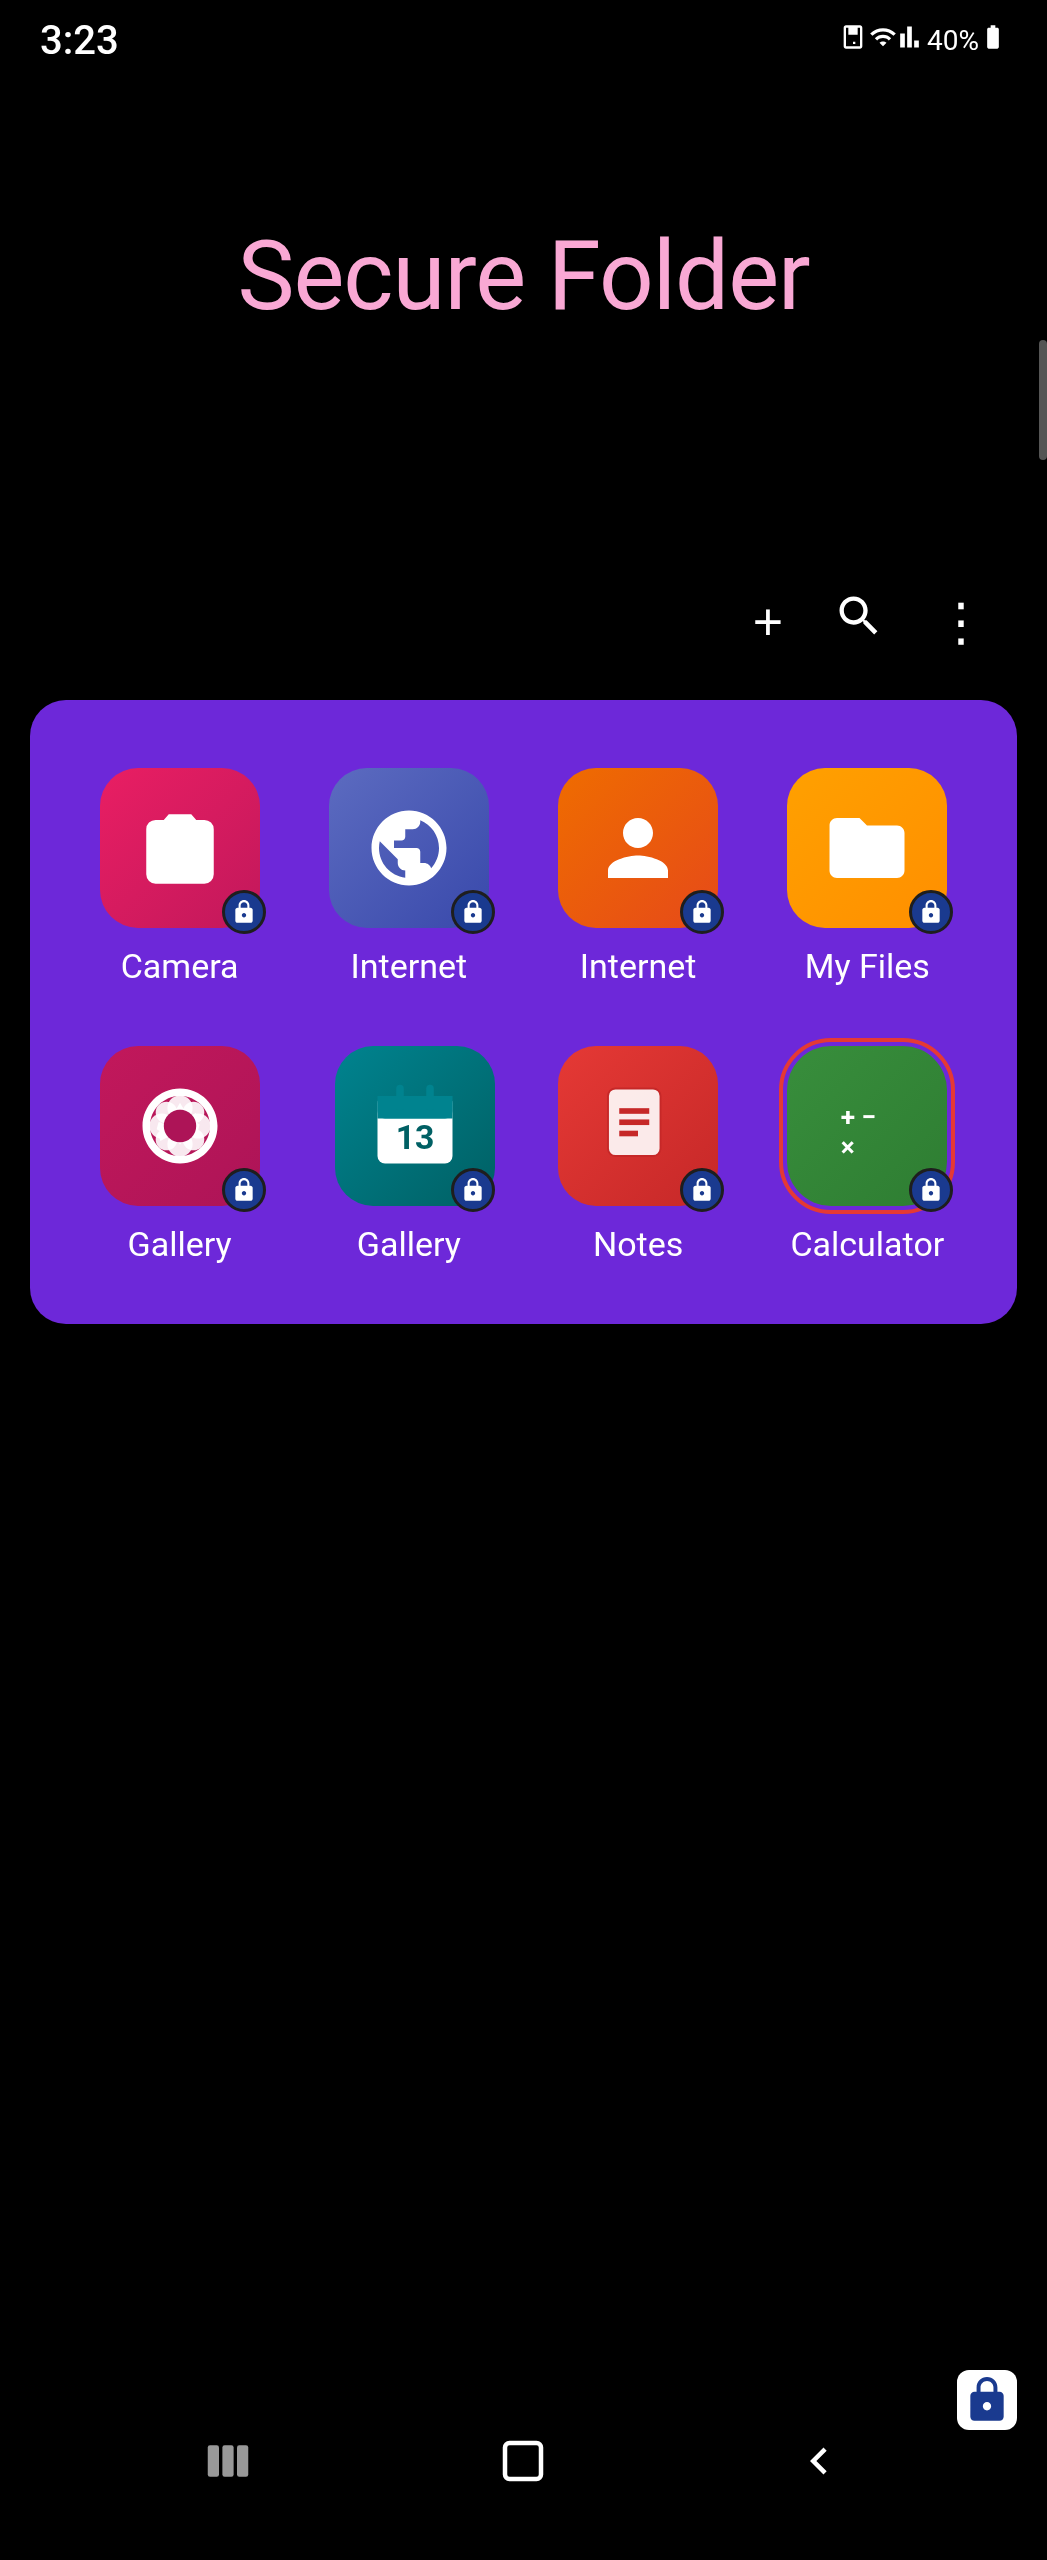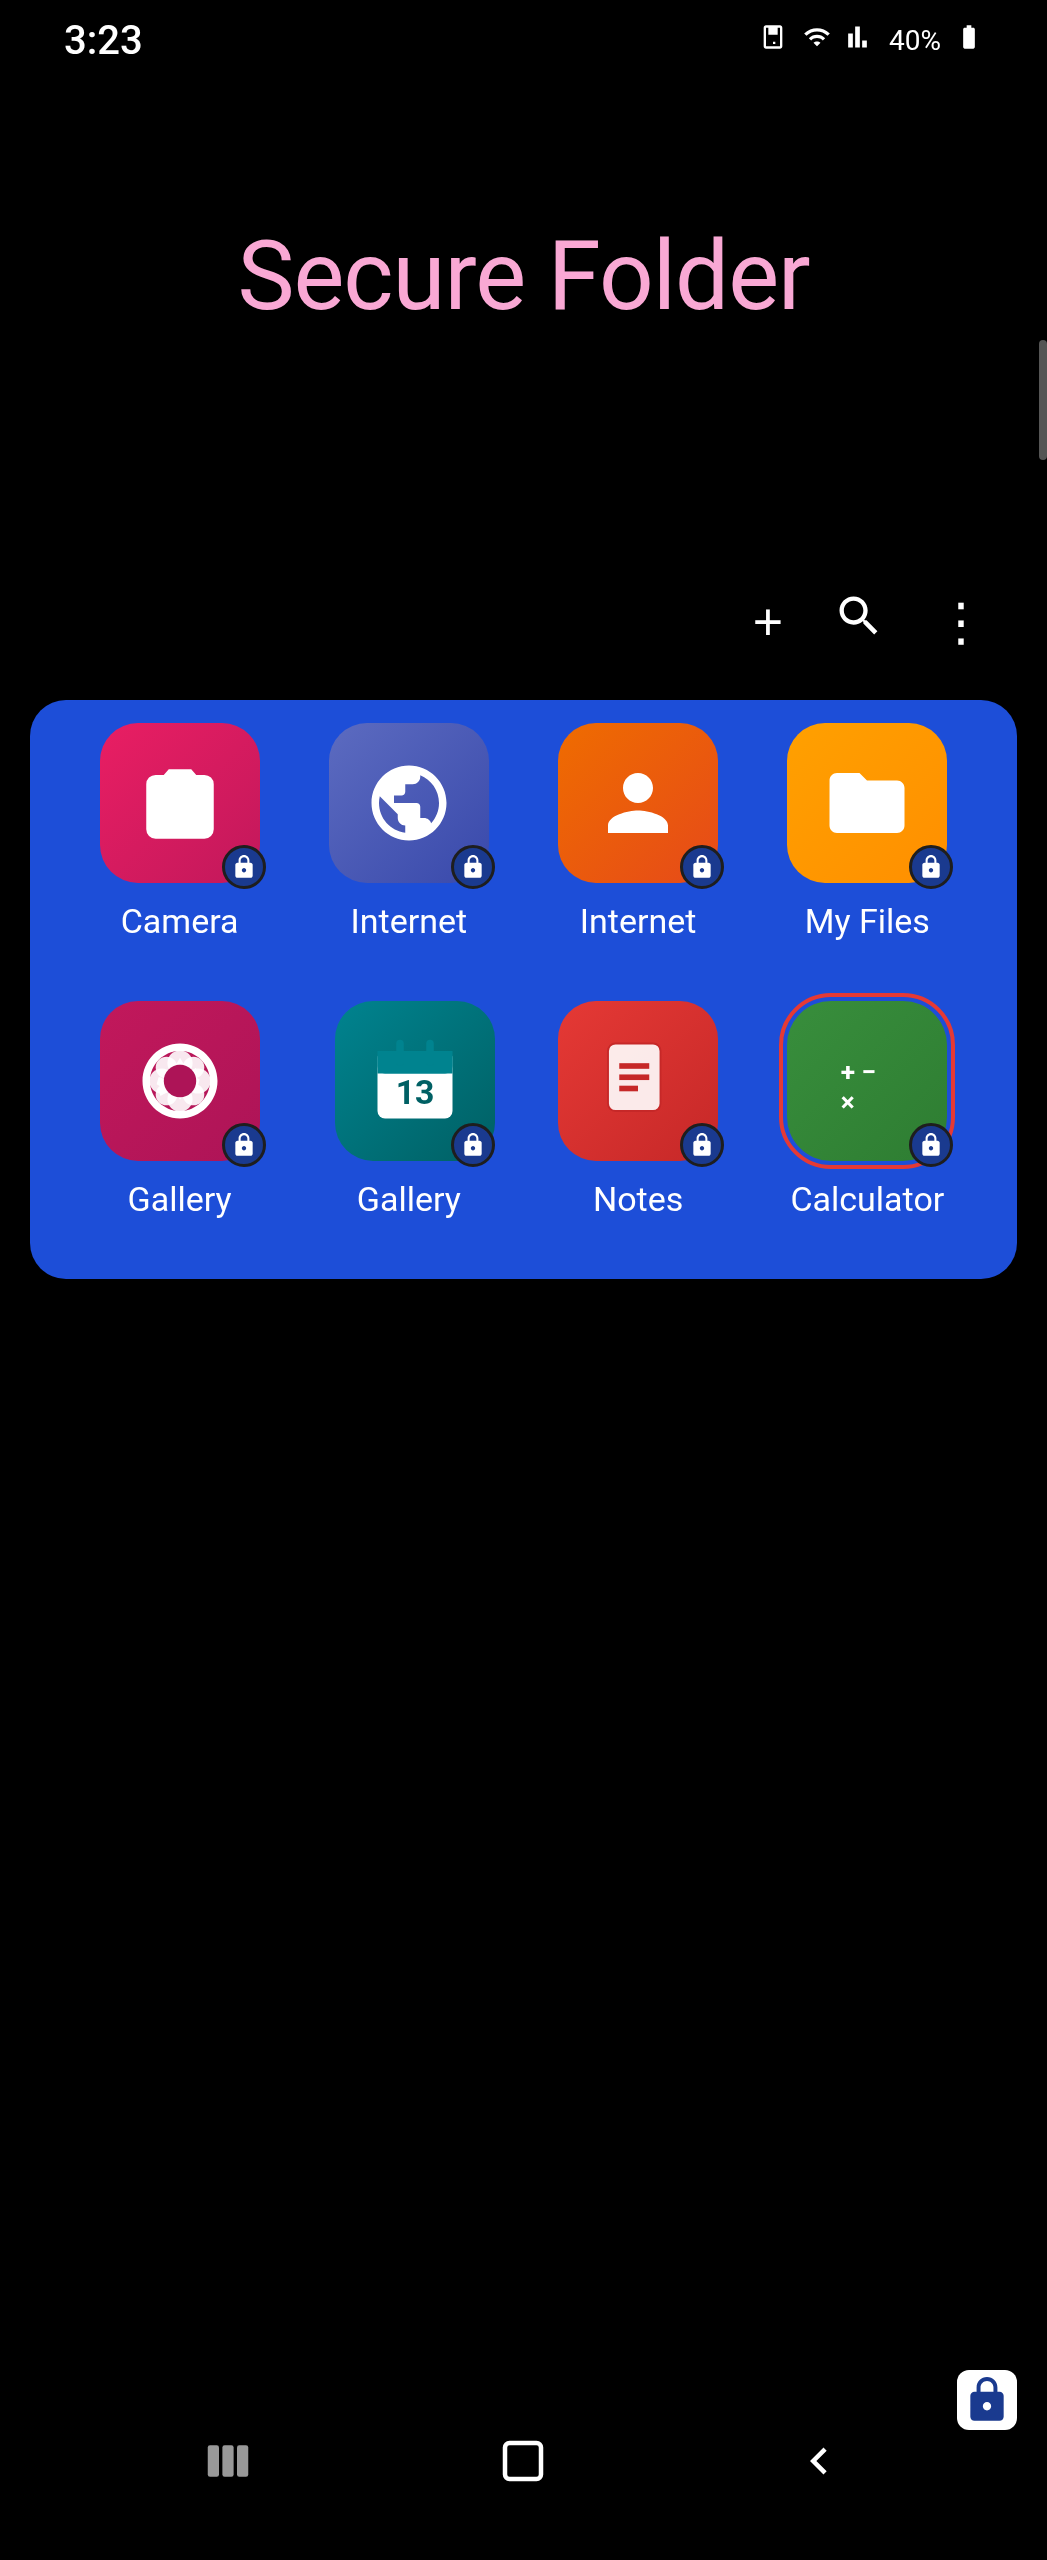--- a/index.html
+++ b/index.html
@@ -17,34 +17,33 @@
     
     .status-bar {
       position: absolute;
       top: 0;
       left: 0;
       right: 0;
       height: 80px;
       display: flex;
       align-items: center;
       justify-content: space-between;
-      padding: 0 64px;
+      padding: 0 40px;
       z-index: 10;
     }
 
     .status-time {
       font-size: 40px;
       font-weight: 500;
       color: #fff;
     }
 
     .status-icons {
       display: flex;
       align-items: center;
-      gap: 14px;
     }
 
     .status-icon {
       color: #fff;
       font-size: 28px;
     }
 
     .battery-text {
       font-size: 28px;
       color: #fff;
@@ -93,23 +92,23 @@
       border: none;
       padding: 0;
     }
 
     
     .app-grid-container {
       position: absolute;
       top: 700px;
       left: 30px;
       right: 30px;
-      background: #1d4ed8;
+      background: #6d28d9;
       border-radius: 36px;
-      padding: 23px 40px 60px;
+      padding: 68px 40px 60px;
     }
 
     .app-grid {
       display: grid;
       grid-template-columns: repeat(4, 1fr);
       row-gap: 60px;
       column-gap: 10px;
     }
 
     .app-item {

